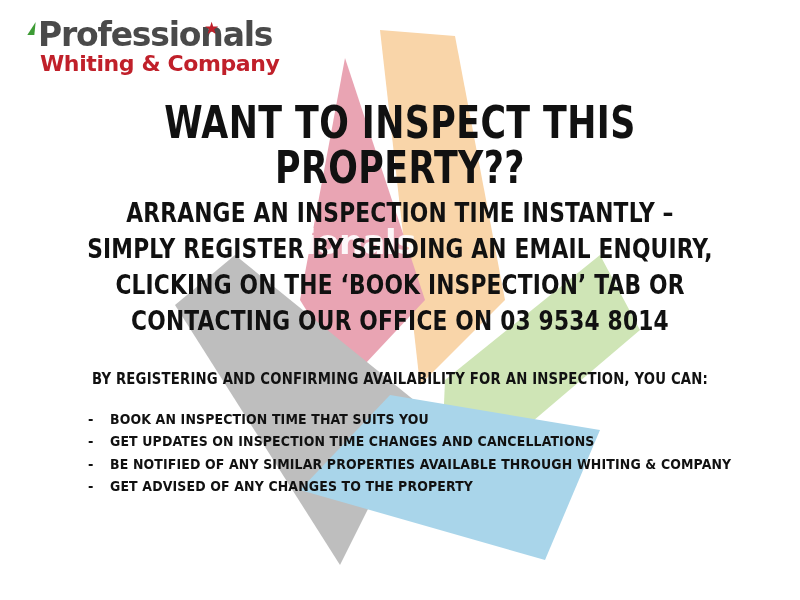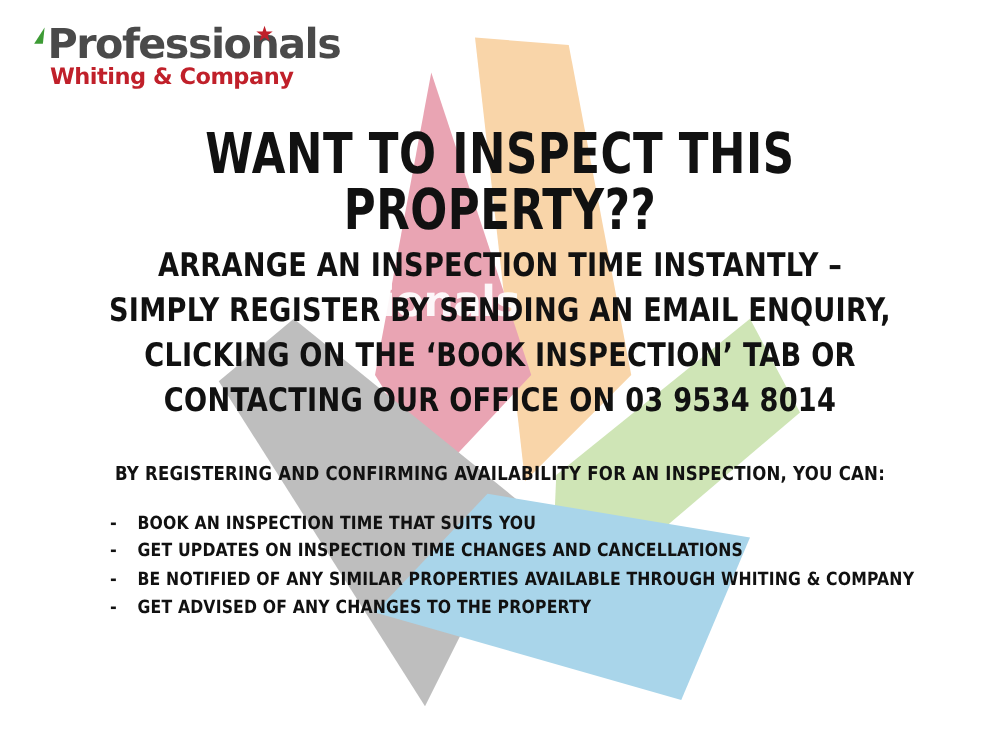--- a/index.html
+++ b/index.html
@@ -80,21 +80,21 @@
     left: 166px;
     top: 2px;
     color: #c0202a;
     font-size: 17px;
     line-height: 1;
     z-index: 5;
   }
   #logo-sub {
     font-family: "DejaVu Sans", sans-serif;
     font-weight: bold;
-    font-size: 18px;
+    font-size: 22px;
     letter-spacing: -0.4px;
     color: #c0202a;
     margin-left: 12px;
     margin-top: 2px;
     display: block;
   }
 
   
   #content {
     position: absolute;

